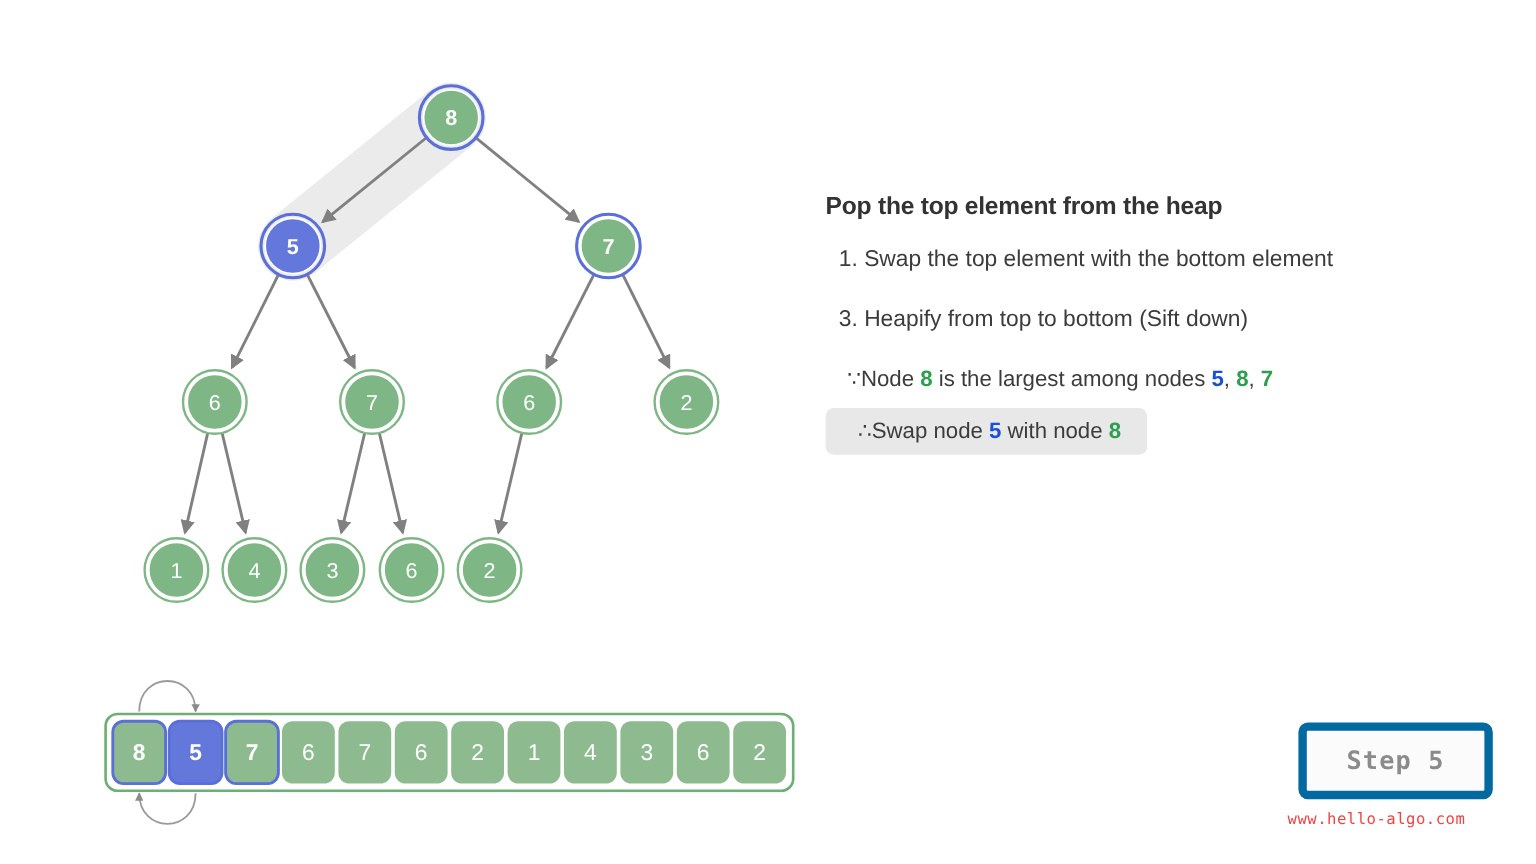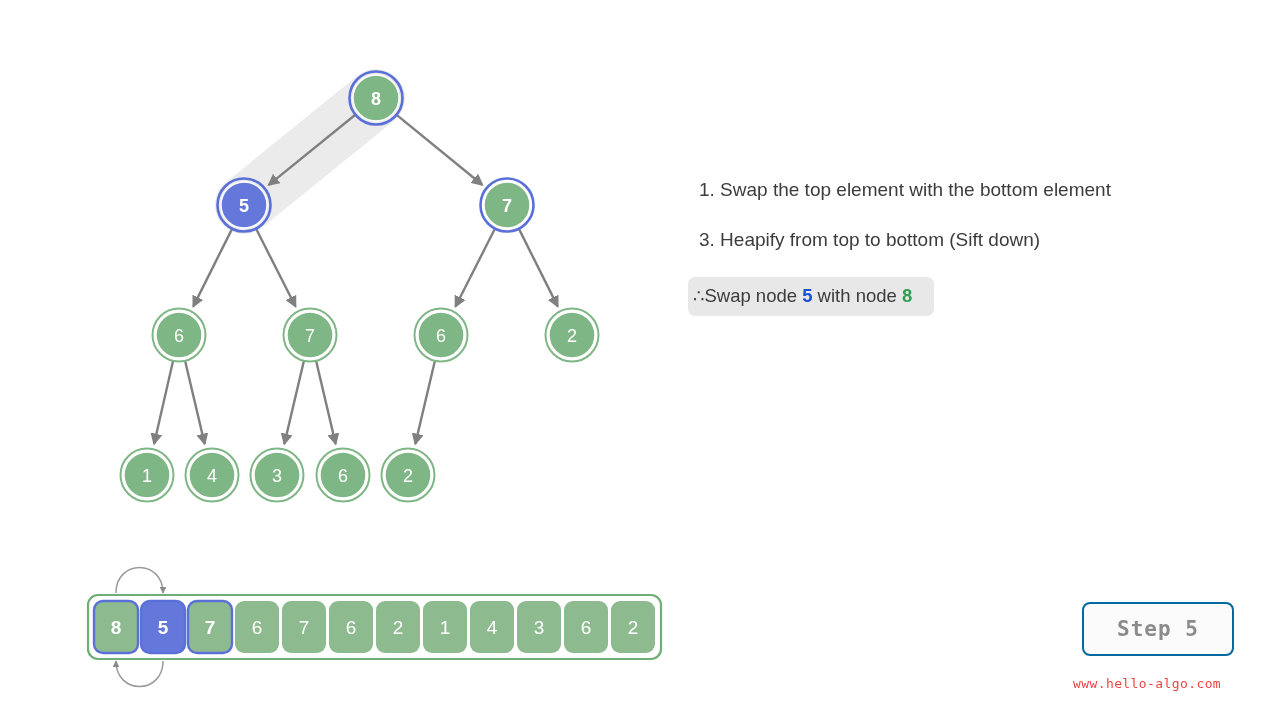--- a/index.html
+++ b/index.html
@@ -55,35 +55,35 @@
     font-size: 18.5px;
     color: #3c3c3c;
     margin: 0;
     padding: 7px 0 7px 18px;
     white-space: nowrap;
     display: inline-block;
   }
   .reason-line.boxed {
     background: #e8e8e8;
     border-radius: 7px;
-    padding: 8px 22px 9px 5px;
+    padding: 8px 22px 9px 27px;
     margin-top: 6px;
   }
   .num-green { color: #2e9e4f; font-weight: bold; }
   .num-blue  { color: #1a4fd6; font-weight: bold; }
   .sym { font-size: 18px; }
 
   
   #step-badge {
     position: absolute;
     left: 1082px;
     top: 602px;
     width: 148px;
     height: 50px;
-    border: 2px solid #0369a1;
+    border: 7px solid #0369a1;
     border-radius: 8px;
     background: #fbfbfb;
     display: flex;
     align-items: center;
     justify-content: center;
     font-family: "DejaVu Sans Mono", monospace;
     font-size: 21px;
     font-weight: bold;
     color: #8b8b8b;
     letter-spacing: 1px;
@@ -243,24 +243,28 @@
         </g>
       </g>
     <g id="swap-arc-layer">
         <path d="M 116 593 C 116 559, 163 559, 163 593" fill="none" stroke="#9a9a9a" stroke-width="1.5" marker-end="url(#arrow-gray-thin)"></path>
         <path d="M 163 661 C 163 695, 116 695, 116 661" fill="none" stroke="#9a9a9a" stroke-width="1.5" marker-end="url(#arrow-gray-thin)"></path>
       </g>
   </svg>
 </div>
 
 <div id="explanation-panel">
+  <h1 id="panel-title">Pop the top element from the heap</h1>
 
   <p class="step-line">1. Swap the top element with the bottom element</p>
   <p class="step-line">3. Heapify from top to bottom (Sift down)</p>
 
+  <div>
+    <span class="reason-line"><span class="sym">∵</span><span>Node </span><span class="num-green">8</span><span> is the largest among nodes </span><span class="num-blue">5</span><span>, </span><span class="num-green">8</span><span>, </span><span class="num-green">7</span></span>
+  </div>
 
   <div>
     <span class="reason-line boxed"><span class="sym">∴</span><span>Swap node </span><span class="num-blue">5</span><span> with node </span><span class="num-green">8</span></span>
   </div>
 </div>
 
 <div id="step-badge">Step 5</div>
 <div id="watermark">www.hello-algo.com</div>
 
 </body></html>

